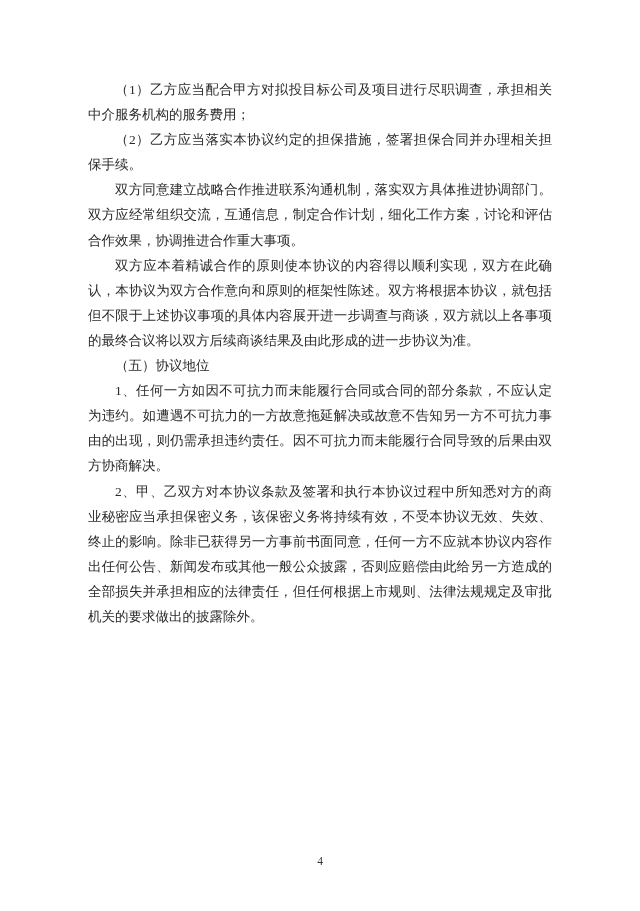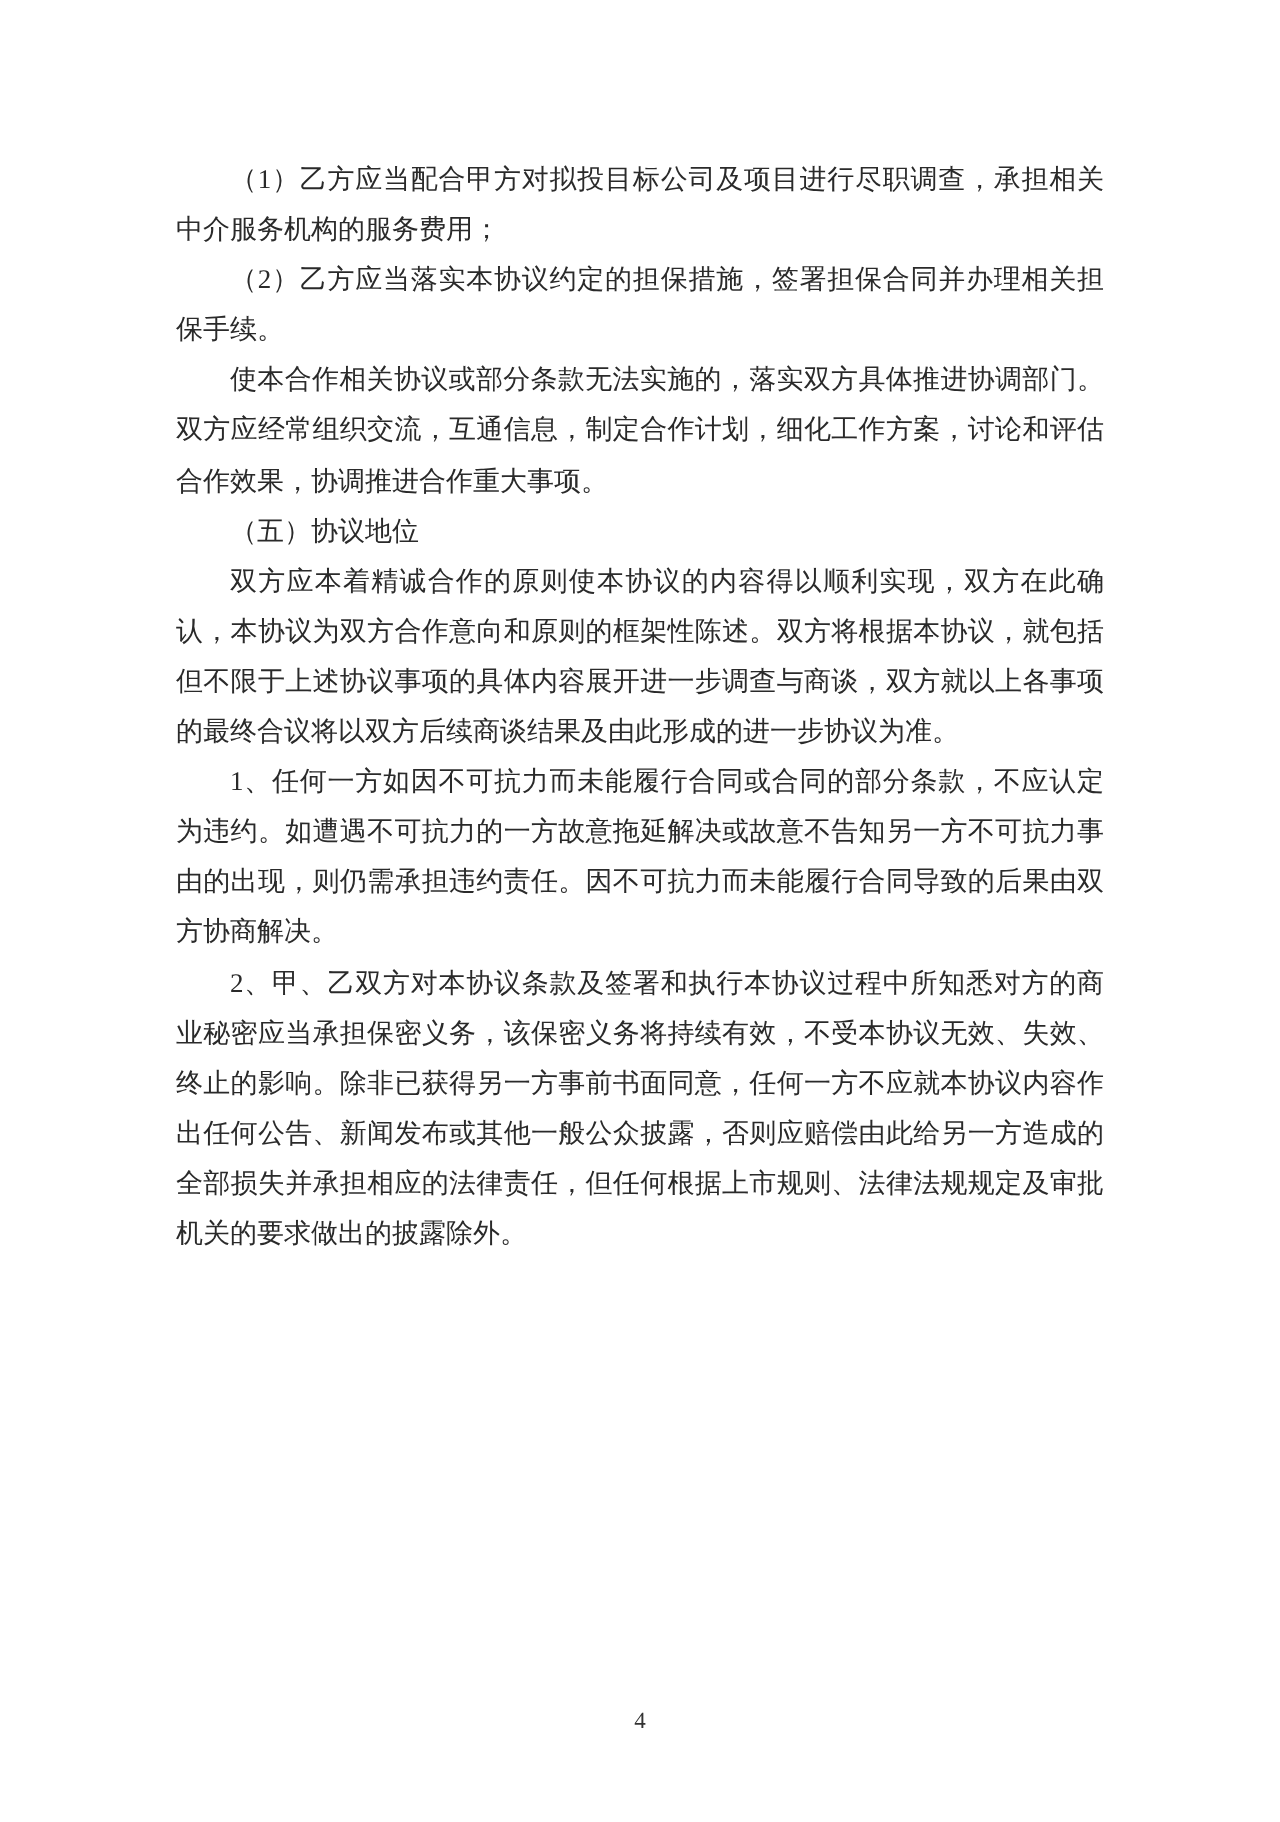--- a/index.html
+++ b/index.html
@@ -49,20 +49,20 @@
     line-height: 16px;
   }
 </style>
 </head>
 <body>
 
 <div class="doc-page">
   <div class="doc-content">
     <p>（1）乙方应当配合甲方对拟投目标公司及项目进行尽职调查，承担相关中介服务机构的服务费用；</p>
     <p>（2）乙方应当落实本协议约定的担保措施，签署担保合同并办理相关担保手续。</p>
-    <p>使本合作相关协议或部分条款无法实施的，落实双方具体推进协调部门。双方应经常组织交流，互通信息，制定合作计划，细化工作方案，讨论和评估合作效果，协调推进合作重大事项。</p>
+    <p>双方同意建立战略合作推进联系沟通机制，落实双方具体推进协调部门。双方应经常组织交流，互通信息，制定合作计划，细化工作方案，讨论和评估合作效果，协调推进合作重大事项。</p>
+    <p>双方应本着精诚合作的原则使本协议的内容得以顺利实现，双方在此确认，本协议为双方合作意向和原则的框架性陈述。双方将根据本协议，就包括但不限于上述协议事项的具体内容展开进一步调查与商谈，双方就以上各事项的最终合议将以双方后续商谈结果及由此形成的进一步协议为准。</p>
     <p>（五）协议地位</p>
-    <p>双方应本着精诚合作的原则使本协议的内容得以顺利实现，双方在此确认，本协议为双方合作意向和原则的框架性陈述。双方将根据本协议，就包括但不限于上述协议事项的具体内容展开进一步调查与商谈，双方就以上各事项的最终合议将以双方后续商谈结果及由此形成的进一步协议为准。</p>
     <p>1、任何一方如因不可抗力而未能履行合同或合同的部分条款，不应认定为违约。如遭遇不可抗力的一方故意拖延解决或故意不告知另一方不可抗力事由的出现，则仍需承担违约责任。因不可抗力而未能履行合同导致的后果由双方协商解决。</p>
     <p>2、甲、乙双方对本协议条款及签署和执行本协议过程中所知悉对方的商业秘密应当承担保密义务，该保密义务将持续有效，不受本协议无效、失效、终止的影响。除非已获得另一方事前书面同意，任何一方不应就本协议内容作出任何公告、新闻发布或其他一般公众披露，否则应赔偿由此给另一方造成的全部损失并承担相应的法律责任，但任何根据上市规则、法律法规规定及审批机关的要求做出的披露除外。</p>
   </div>
   <div class="page-number">4</div>
 </div>
 
 </body></html>

